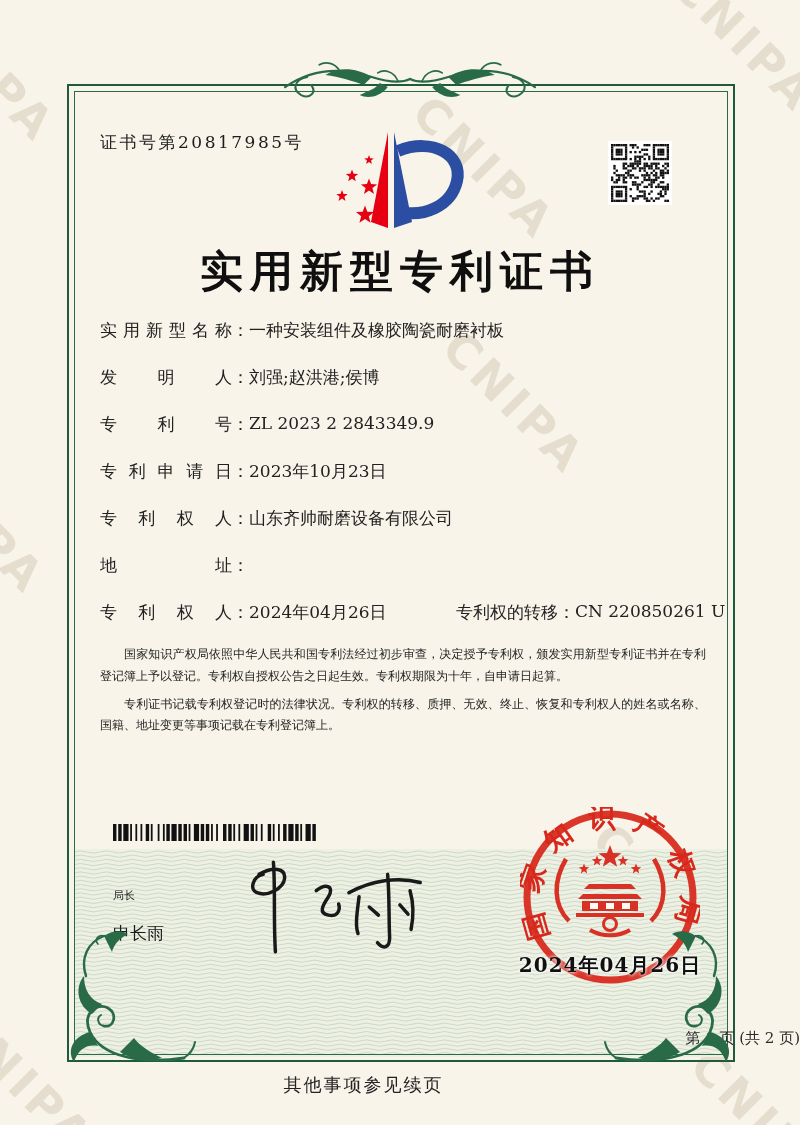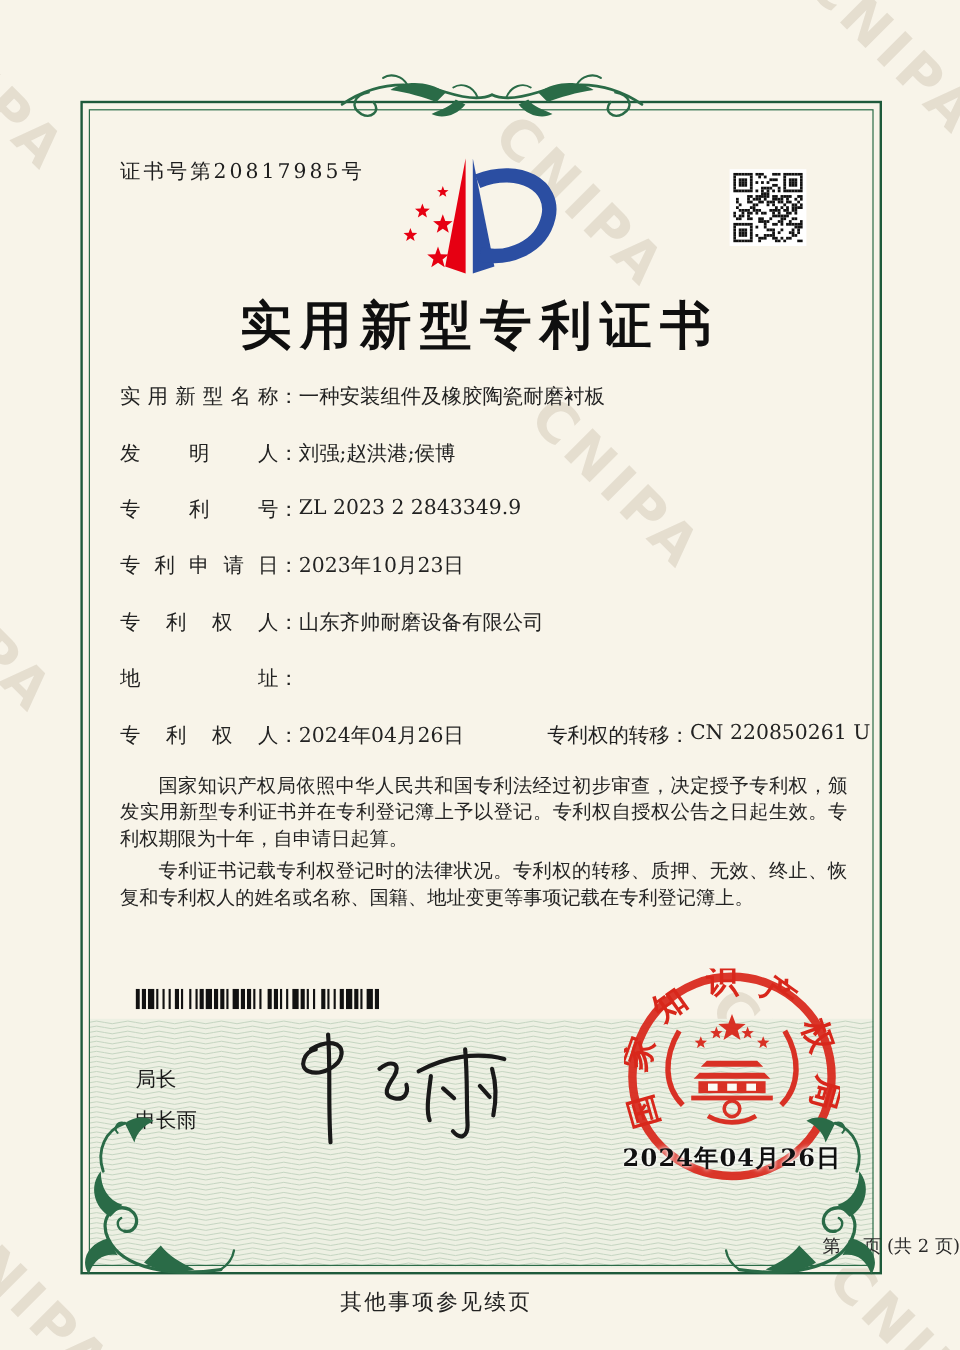--- a/index.html
+++ b/index.html
@@ -28,30 +28,30 @@
   #title{left:0;top:243px;width:800px;text-align:center;font-size:43px;font-weight:700;letter-spacing:7px;color:#0f0f0f;z-index:4}
   
   #fields{left:100px;top:319px;width:606px;z-index:4}
   .row{display:flex;height:24px;margin-bottom:23px;font-size:17px;color:#222;align-items:flex-start}
   .flabel{width:132px;text-align:justify;text-align-last:justify;flex:none}
   .colon{width:17px;flex:none}
   .fvalue{flex:1;white-space:nowrap}
   .fvalue-fixed{width:207px;flex:none;white-space:nowrap}
   .flabel2{flex:none}
   
-  #paras{left:100px;top:644px;width:606px;font-size:16px;line-height:21.8px;text-align:justify;color:#242424;z-index:4}
+  #paras{left:100px;top:644px;width:606px;font-size:12px;line-height:21.8px;text-align:justify;color:#242424;z-index:4}
   #paras p{margin:0 0 6px 0;text-indent:2em}
   
   #band{left:74px;top:849px;width:654px;height:208px;background:#edf0e3;z-index:1;overflow:hidden}
   #band svg{width:654px;height:208px;display:block}
   
   #barcode{left:113px;top:824px;width:205px;height:17px;z-index:2}
   #barcode svg{width:100%;height:100%;display:block}
   
-  #director-label{left:113px;top:888px;font-family:Liberation Mono, monospace;font-size:17px;color:#1b1b1b;z-index:4}
+  #director-label{left:113px;top:888px;font-family:Liberation Mono, monospace;font-size:11px;color:#1b1b1b;z-index:4}
   #director-name{left:113px;top:922px;font-family:"DejaVu Sans", sans-serif;font-size:17px;color:#1b1b1b;z-index:4}
   #signature{left:228px;top:856px;width:205px;height:102px;z-index:4}
   
   #seal{left:520px;top:807px;width:180px;height:180px;z-index:3}
   #seal-date{left:515px;top:952px;width:190px;text-align:center;font-size:20px;font-weight:700;color:#101010;
     text-shadow:0 0 3px #fff,0 0 5px #fff;z-index:4;letter-spacing:1px}
   
   #page-info{left:0;top:1029px;width:800px;text-align:right;font-size:15px;color:#2a2a2a;z-index:4}
   #cont-note{left:0;top:1073px;width:727px;text-align:center;font-size:18px;color:#222;z-index:4;letter-spacing:2px}
   

